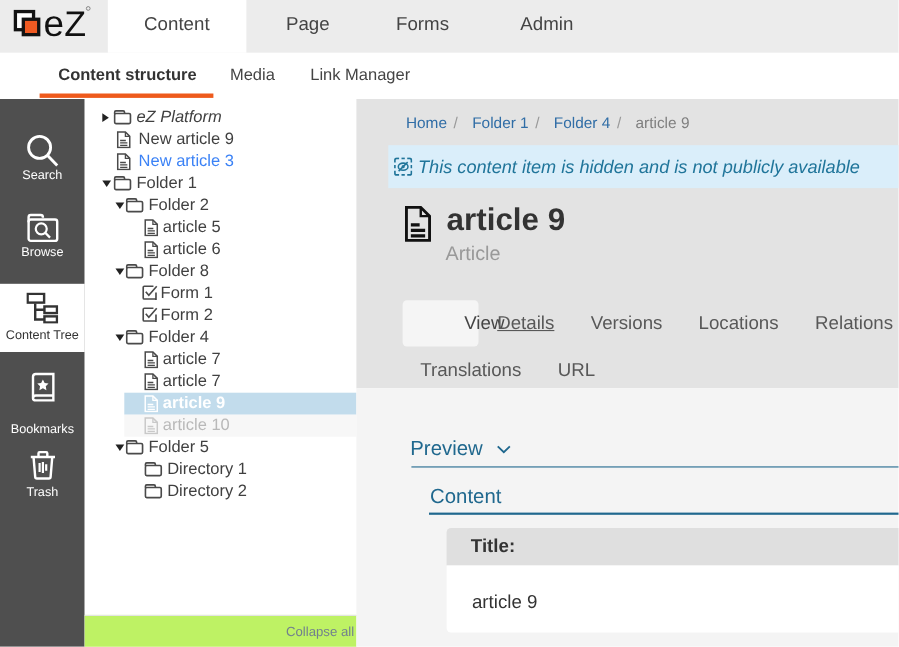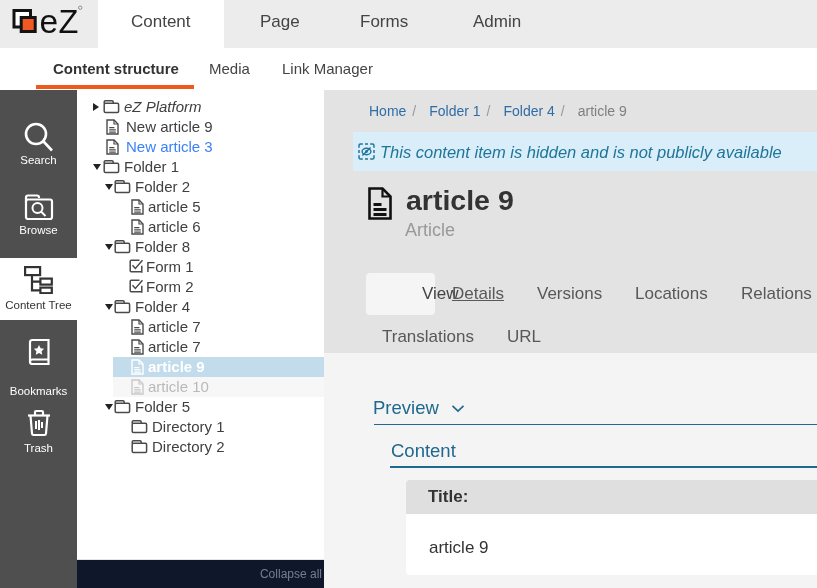--- a/index.html
+++ b/index.html
@@ -18,21 +18,21 @@
   
   #sidebar{left:0;top:90px;width:77px;height:498px;background:#4f4f4f;}
   .sideitem{left:0;width:77px;text-align:center;color:#fff;font-size:11.5px;}
   #side-active{left:0;top:258px;width:77px;height:62px;background:#fff;}
   
   #treepanel{left:77px;top:90px;width:247px;height:498px;background:#fff;}
   .trow{position:absolute;height:20px;font-size:15px;color:#404040;}
   .trow span{position:absolute;top:1px;white-space:nowrap;}
   #selrow{left:113px;top:357px;width:211px;height:20px;background:#c2dcec;}
   #hidrow{left:113px;top:377px;width:211px;height:20px;background:#f7f7f7;}
-  #treefoot{left:77px;top:559px;width:247px;height:29px;background:#0f172a;border-top:1px solid #e4e4e4;}
+  #treefoot{left:77px;top:559px;width:247px;height:29px;background:#bef264;border-top:1px solid #e4e4e4;}
   #collapseall{right:2px;top:7px;position:absolute;font-size:12px;color:#72808d;}
   .arrow{position:absolute;width:0;height:0;}
   .arr-r{border-left:6px solid #222;border-top:4.5px solid transparent;border-bottom:4.5px solid transparent;}
   .arr-d{border-top:6px solid #222;border-left:4.5px solid transparent;border-right:4.5px solid transparent;}
   
   #main-top{left:324px;top:90px;width:493px;height:263px;background:#e3e3e3;}
   #main-bottom{left:324px;top:353px;width:493px;height:235px;background:#f4f4f4;}
   #crumbs{left:369px;top:103px;font-size:14px;color:#7f7f7f;}
   #crumbs .sep{margin:0 13px 0 6px;color:#999;}
   #crumbs a{color:#306da6;text-decoration:none;}

